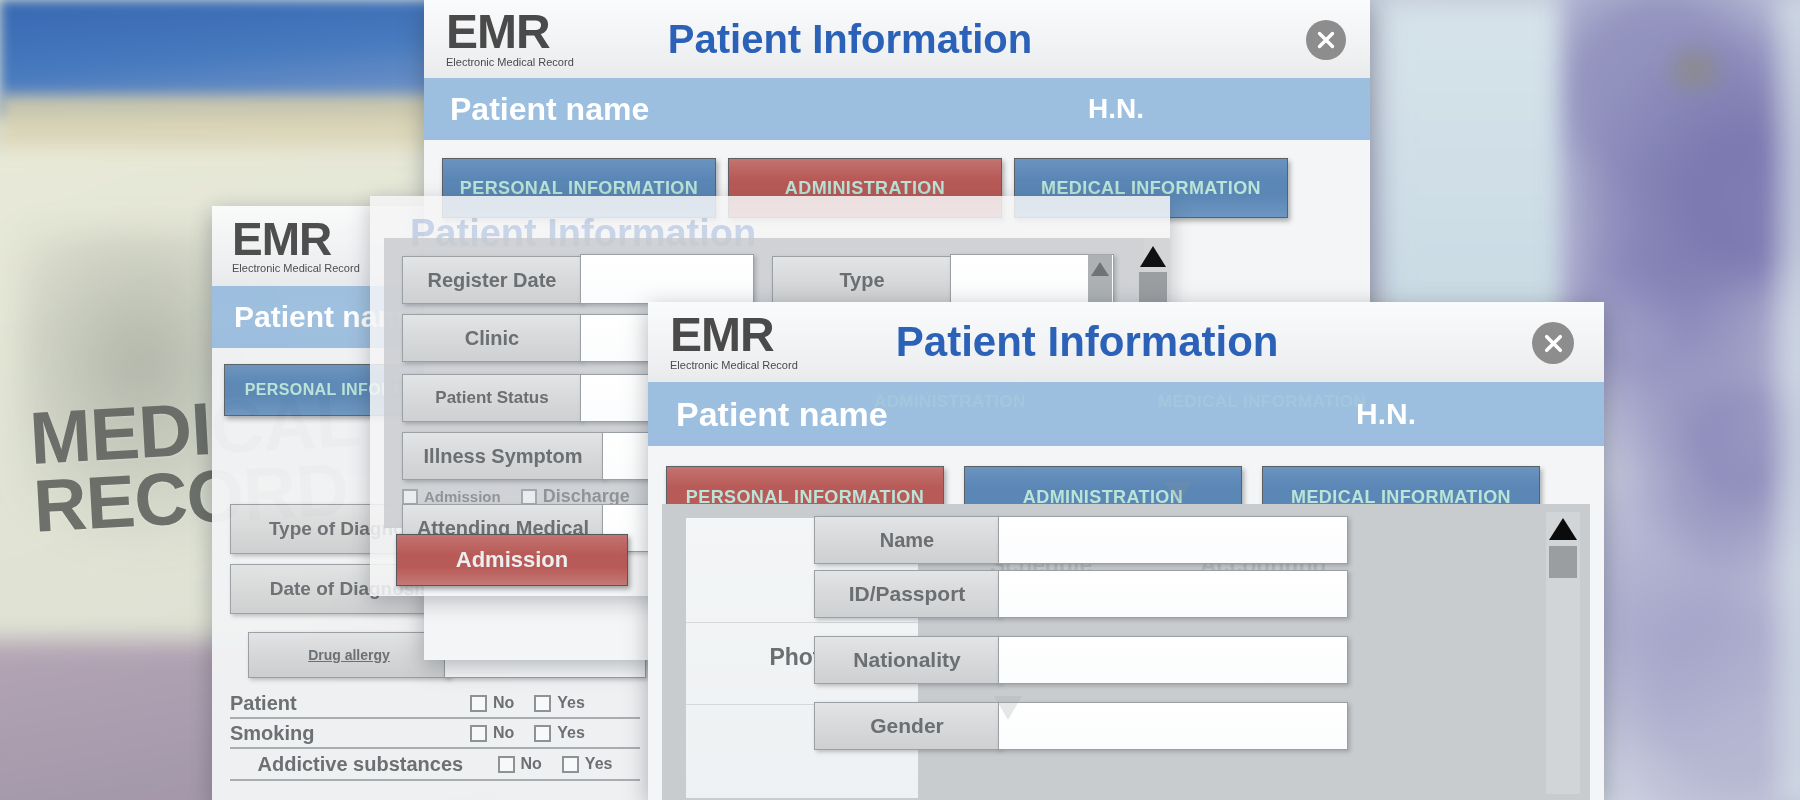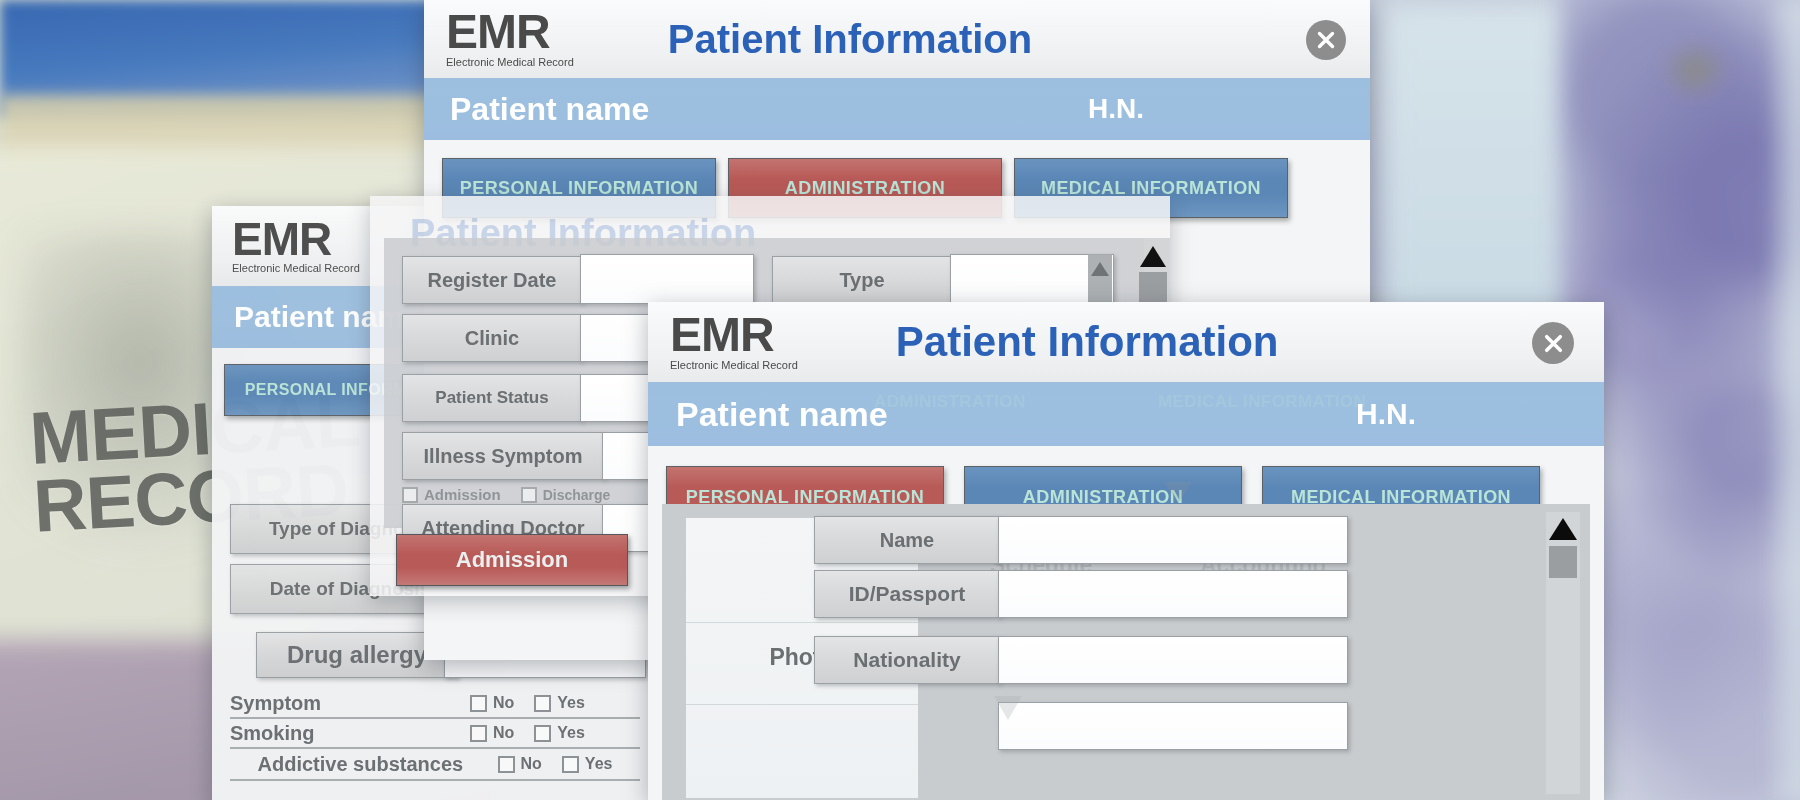--- a/index.html
+++ b/index.html
@@ -169,28 +169,28 @@
       <div class="lbl" style="position:absolute;left:18px;top:30px;width:238px;height:48px;font-size:19px;">
         <span>Type of Diagnosis</span>
       </div>
       <div class="fld" style="position:absolute;left:256px;top:30px;width:180px;height:48px;"></div>
 
       <div class="lbl" style="position:absolute;left:18px;top:90px;width:238px;height:48px;font-size:19px;">
         <span>Date of Diagnosis</span>
       </div>
       <div class="fld" style="position:absolute;left:256px;top:90px;width:180px;height:48px;"></div>
 
-      <div class="lbl" style="position:absolute;left:44px;top:158px;width:200px;height:44px;font-size:24px;">
+      <div class="lbl" style="position:absolute;left:36px;top:158px;width:200px;height:44px;font-size:14px;text-decoration:underline;">
         <span>Drug allergy</span>
       </div>
       <div class="fld" style="position:absolute;left:232px;top:158px;width:200px;height:44px;"></div>
 
       <div class="chk-table" style="left:18px;top:215px;width:410px;">
         <div class="chk-row" style="height:28px;">
-          <div class="chk-name" style="font-size:20px;width:240px;">Symptom</div>
+          <div class="chk-name" style="font-size:20px;width:240px;">Patient</div>
           <div class="chk-opt" style="font-size:16px;margin-right:20px;">
             <span class="chk-box" style="width:13px;height:13px;margin-right:6px;"></span>
             <span>No</span>
           </div>
           <div class="chk-opt" style="font-size:16px;">
             <span class="chk-box" style="width:13px;height:13px;margin-right:6px;"></span>
             <span>Yes</span>
           </div>
         </div>
         <div class="chk-row" style="height:28px;">
@@ -284,28 +284,28 @@
     <div class="lbl" style="position:absolute;left:32px;top:236px;width:200px;height:46px;font-size:20px;">
       <span>Illness Symptom</span>
     </div>
     <div class="fld" style="position:absolute;left:232px;top:236px;width:290px;height:46px;"></div>
 
     <div class="chk-row" style="position:absolute;left:32px;top:290px;border:none;">
       <div class="chk-opt" style="font-size:15px;margin-right:20px;opacity:.62;">
         <span class="chk-box" style="width:12px;height:12px;margin-right:6px;"></span>
         <span>Admission</span>
       </div>
-      <div class="chk-opt" style="font-size:14px;opacity:.62;">
+      <div class="chk-opt" style="font-size:18px;opacity:.62;">
         <span class="chk-box" style="width:12px;height:12px;margin-right:6px;"></span>
         <span>Discharge</span>
       </div>
     </div>
 
     <div class="lbl" style="position:absolute;left:32px;top:308px;width:200px;height:46px;font-size:20px;">
-      <span>Attending Doctor</span>
+      <span>Attending Medical</span>
     </div>
     <div class="fld" style="position:absolute;left:232px;top:308px;width:290px;height:46px;"></div>
 
     <div class="btn-red" style="position:absolute;left:26px;top:338px;width:230px;height:50px;font-size:22px;">
       <span>Admission</span>
     </div>
 
     <div class="scroll" style="left:766px;top:42px;width:34px;height:290px;background:rgba(207,210,212,.9);">
       <div class="arrow" style="top:8px;border-left:13px solid transparent;border-right:13px solid transparent;border-bottom:21px solid #111111;"></div>
       <div class="thumb" style="top:34px;width:28px;height:30px;background:#9b9ea1;"></div>
@@ -374,19 +374,22 @@
       <div class="lbl" style="position:absolute;left:152px;top:66px;width:184px;height:46px;font-size:21px;">
         <span>ID/Passport</span>
       </div>
       <div class="fld" style="position:absolute;left:336px;top:66px;width:348px;height:46px;"></div>
 
       <div class="lbl" style="position:absolute;left:152px;top:132px;width:184px;height:46px;font-size:21px;">
         <span>Nationality</span>
       </div>
       <div class="fld" style="position:absolute;left:336px;top:132px;width:348px;height:46px;"></div>
 
+      <div class="lbl" style="position:absolute;left:152px;top:198px;width:184px;height:46px;font-size:21px;">
+        <span>Gender</span>
+      </div>
       <div class="fld" style="position:absolute;left:336px;top:198px;width:348px;height:46px;"></div>
 
       <div class="ghost" style="left:332px;top:192px;width:0;height:0;border-left:14px solid transparent;border-right:14px solid transparent;border-top:24px solid rgba(170,175,180,.30);"></div>
     </div>
   </div>
 
 </div>
 
 </body></html>

